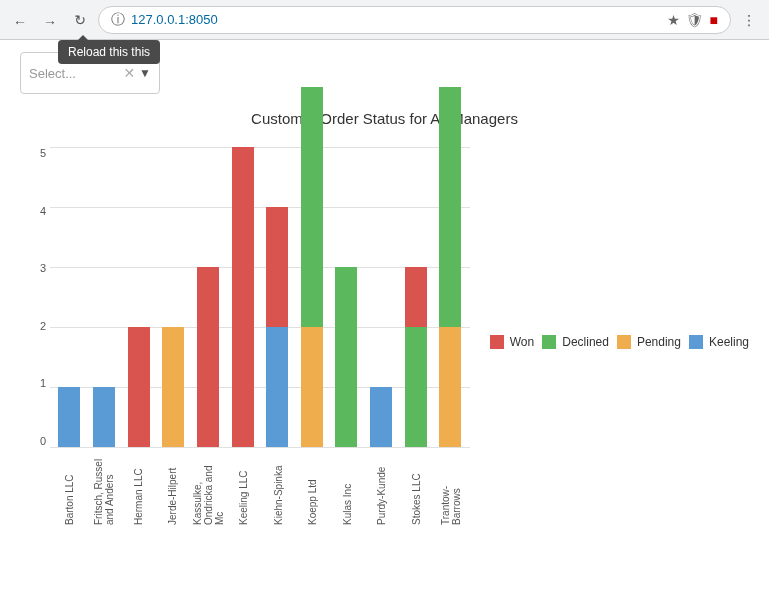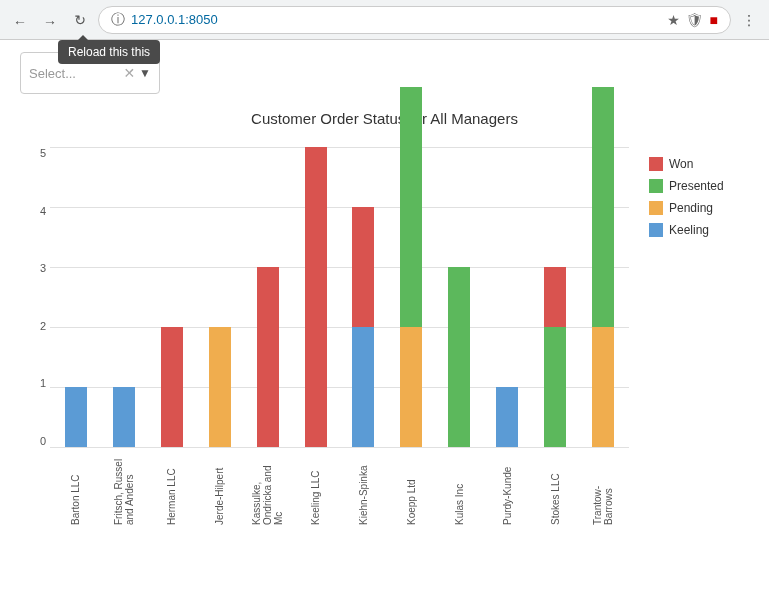--- a/index.html
+++ b/index.html
@@ -190,21 +190,21 @@
       text-orientation: mixed;
       transform: rotate(180deg);
       max-height: 75px;
       overflow: hidden;
       text-overflow: ellipsis;
     }
 
     
     .legend {
       display: flex;
-      flex-direction: column;
+      flex-direction: row;
       gap: 8px;
       padding-top: 10px;
       min-width: 100px;
     }
     .legend-item {
       display: flex;
       align-items: center;
       gap: 6px;
     }
     .legend-swatch {
@@ -383,21 +383,21 @@
       </div>
 
       <div class="legend">
 
       <div class="legend-item">
             <div class="legend-swatch" style="background-color: rgb(217, 83, 79);"></div>
             <span class="legend-label">Won</span>
           </div>
           <div class="legend-item">
             <div class="legend-swatch" style="background-color: rgb(92, 184, 92);"></div>
-            <span class="legend-label">Presented</span>
+            <span class="legend-label">Declined</span>
           </div>
           <div class="legend-item">
             <div class="legend-swatch" style="background-color: rgb(240, 173, 78);"></div>
             <span class="legend-label">Pending</span>
           </div>
           <div class="legend-item">
             <div class="legend-swatch" style="background-color: rgb(91, 155, 213);"></div>
             <span class="legend-label">Keeling</span>
           </div>
         </div>

